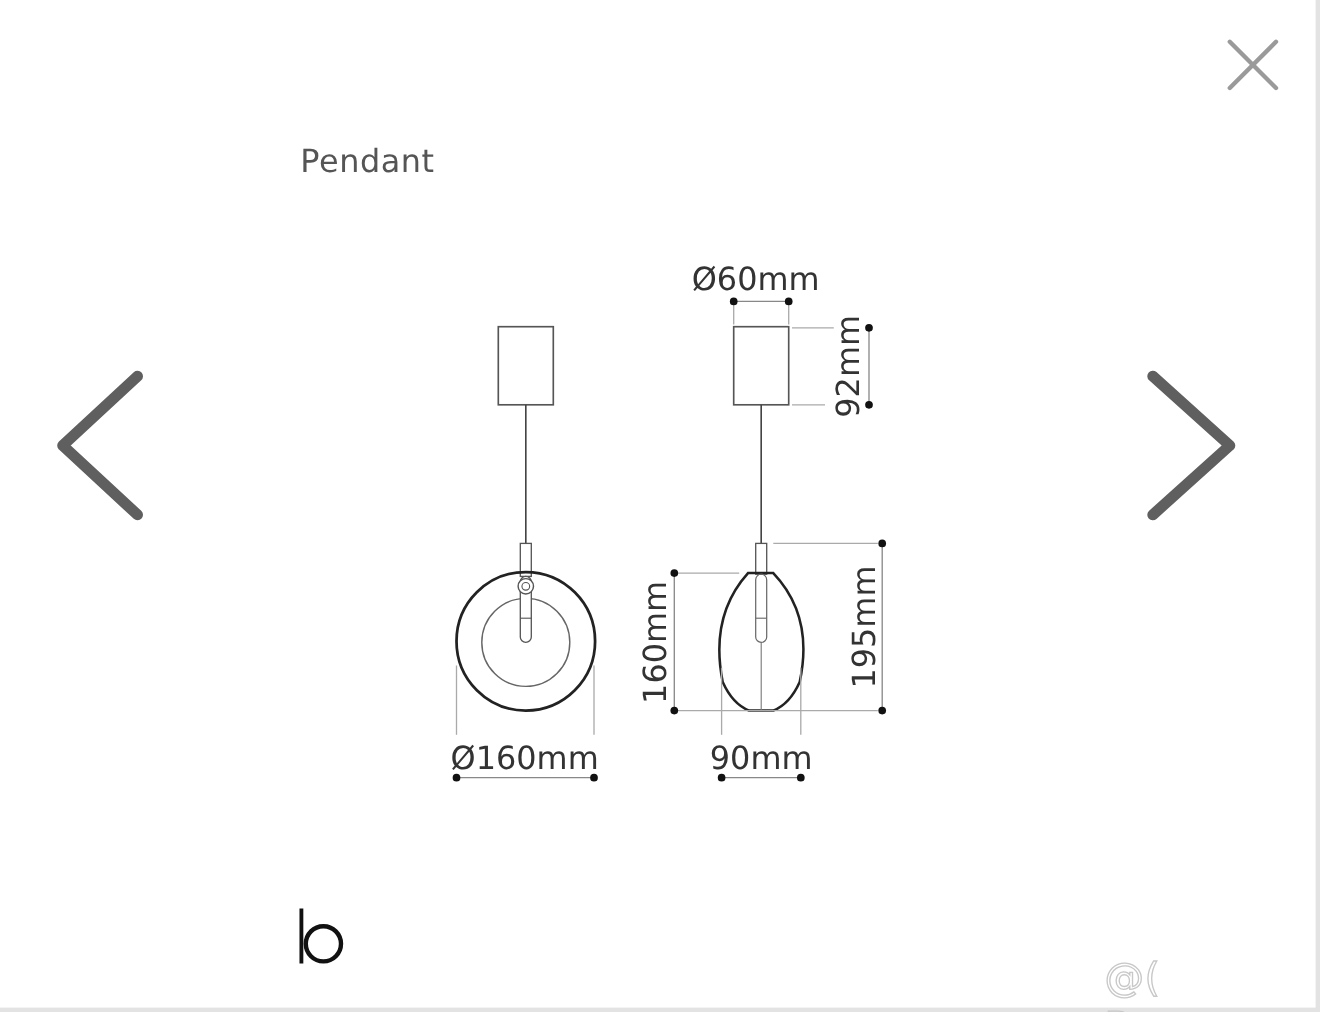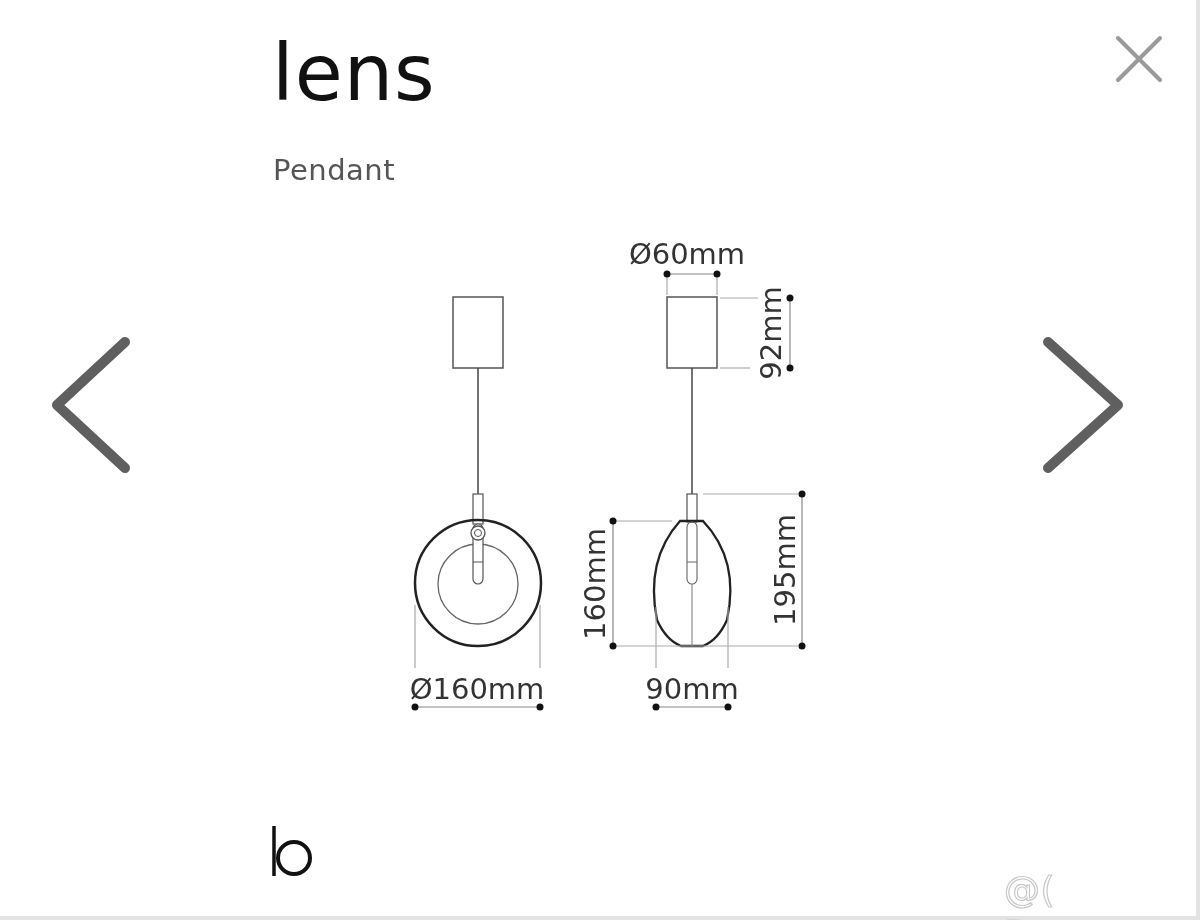--- a/index.html
+++ b/index.html
@@ -18,21 +18,21 @@
     }
     .title {
       position: absolute; left: 272px; top: 28px;
       font-size: 78px; line-height: 90px; color: #111;
       font-weight: 400; letter-spacing: 1px;
       font-family: "DejaVu Sans", sans-serif;
     }
     .subtitle {
       position: absolute; left: 273px; top: 128px;
       font-size: 29px; line-height: 36px; color: #555;
-      font-family: "DejaVu Sans", sans-serif; letter-spacing: 0.5px; margin-top: 24px;
+      font-family: "DejaVu Sans", sans-serif; letter-spacing: 0.5px;
     }
     .close-btn {
       position: absolute; left: 1110px; top: 30px;
       width: 60px; height: 60px; cursor: pointer;
     }
     .nav-btn {
       position: absolute; top: 330px; width: 110px; height: 160px; cursor: pointer;
     }
     .nav-prev { left: 35px; }
     .nav-next { left: 1030px; }
@@ -54,21 +54,20 @@
       color: transparent;
       -webkit-text-stroke: 1.2px #c8c8c8;
       letter-spacing: 0.5px;
     }
   </style>
 </head>
 <body>
 
 <div class="frame">
 
-  <div class="title">lens</div>
   <div class="subtitle">Pendant</div>
 
   <div class="close-btn">
     <svg width="60" height="60" viewBox="0 0 60 60">
       <line x1="8" y1="8" x2="50" y2="50" stroke="#9a9a9a" stroke-width="4" stroke-linecap="round"></line>
       <line x1="50" y1="8" x2="8" y2="50" stroke="#9a9a9a" stroke-width="4" stroke-linecap="round"></line>
     </svg>
   </div>
 
   <div class="nav-btn nav-prev">

